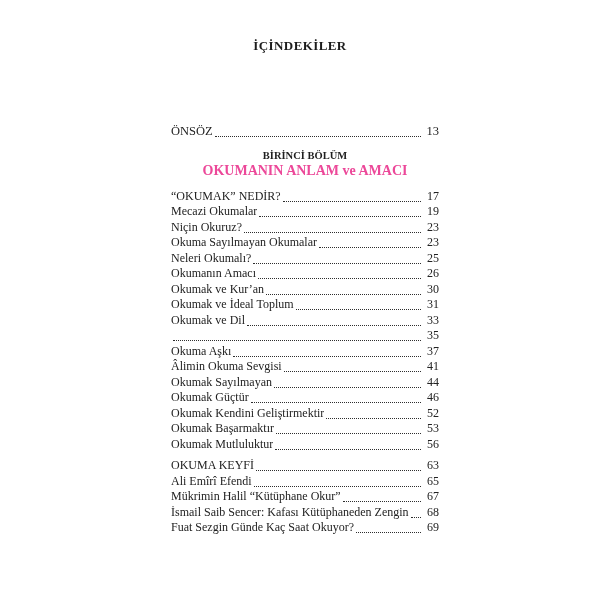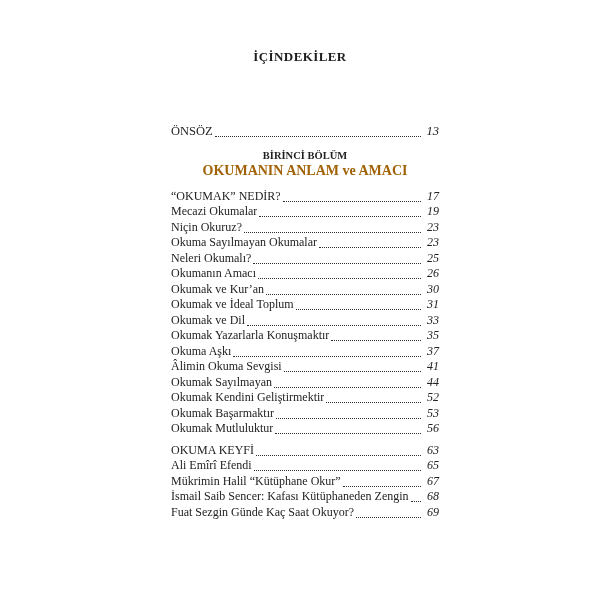--- a/index.html
+++ b/index.html
@@ -11,21 +11,21 @@
     position: relative;
     width: 600px;
     height: 600px;
     background: #ffffff;
     font-family: "Liberation Serif", serif;
     color: #222222;
     overflow: hidden;
   }
   .page-title {
     position: absolute;
-    top: 49px;
+    top: 38px;
     left: 0;
     width: 100%;
     text-align: center;
     font-size: 13px;
     font-weight: 700;
     letter-spacing: 0.4px;
     color: #1d1d1d;
   }
   .toc {
     position: absolute;
@@ -55,41 +55,40 @@
     content: "";
     position: absolute;
     left: 2px;
     right: 3px;
     bottom: 2.5px;
     border-bottom: 1.6px dotted #2e2e2e;
   }
   .row .pg {
     padding-left: 3px;
     white-space: nowrap;
-    font-style: italic;
   }
   .preface-row {
     font-size: 12.5px;
     margin-bottom: 9px;
   }
   .chapter-kicker {
     margin-top: 2px;
     text-align: center;
     font-size: 10.5px;
     font-weight: 700;
     line-height: 13px;
     color: #1f1f1f;
   }
   .chapter-title {
     text-align: center;
     font-size: 14px;
     font-weight: 700;
     line-height: 18px;
     margin-bottom: 9px;
-    color: #a16207;
+    color: #ec4899;
   }
   .part2 {
     margin-top: 6px;
   }
 </style>
 </head>
 <body>
 
 <div class="page">
 
@@ -146,38 +145,42 @@
         <span class="lbl">Okumak ve İdeal Toplum</span>
         <span class="dots"></span>
         <span class="pg">31</span>
       </div>
       <div class="row">
         <span class="lbl">Okumak ve Dil</span>
         <span class="dots"></span>
         <span class="pg">33</span>
       </div>
       <div class="row">
-        <span class="lbl">Okumak Yazarlarla Konuşmaktır</span>
         <span class="dots"></span>
         <span class="pg">35</span>
       </div>
       <div class="row">
         <span class="lbl">Okuma Aşkı</span>
         <span class="dots"></span>
         <span class="pg">37</span>
       </div>
       <div class="row">
         <span class="lbl">Âlimin Okuma Sevgisi</span>
         <span class="dots"></span>
         <span class="pg">41</span>
       </div>
       <div class="row">
         <span class="lbl">Okumak Sayılmayan</span>
         <span class="dots"></span>
         <span class="pg">44</span>
+      </div>
+      <div class="row">
+        <span class="lbl">Okumak Güçtür</span>
+        <span class="dots"></span>
+        <span class="pg">46</span>
       </div>
       <div class="row">
         <span class="lbl">Okumak Kendini Geliştirmektir</span>
         <span class="dots"></span>
         <span class="pg">52</span>
       </div>
       <div class="row">
         <span class="lbl">Okumak Başarmaktır</span>
         <span class="dots"></span>
         <span class="pg">53</span>

